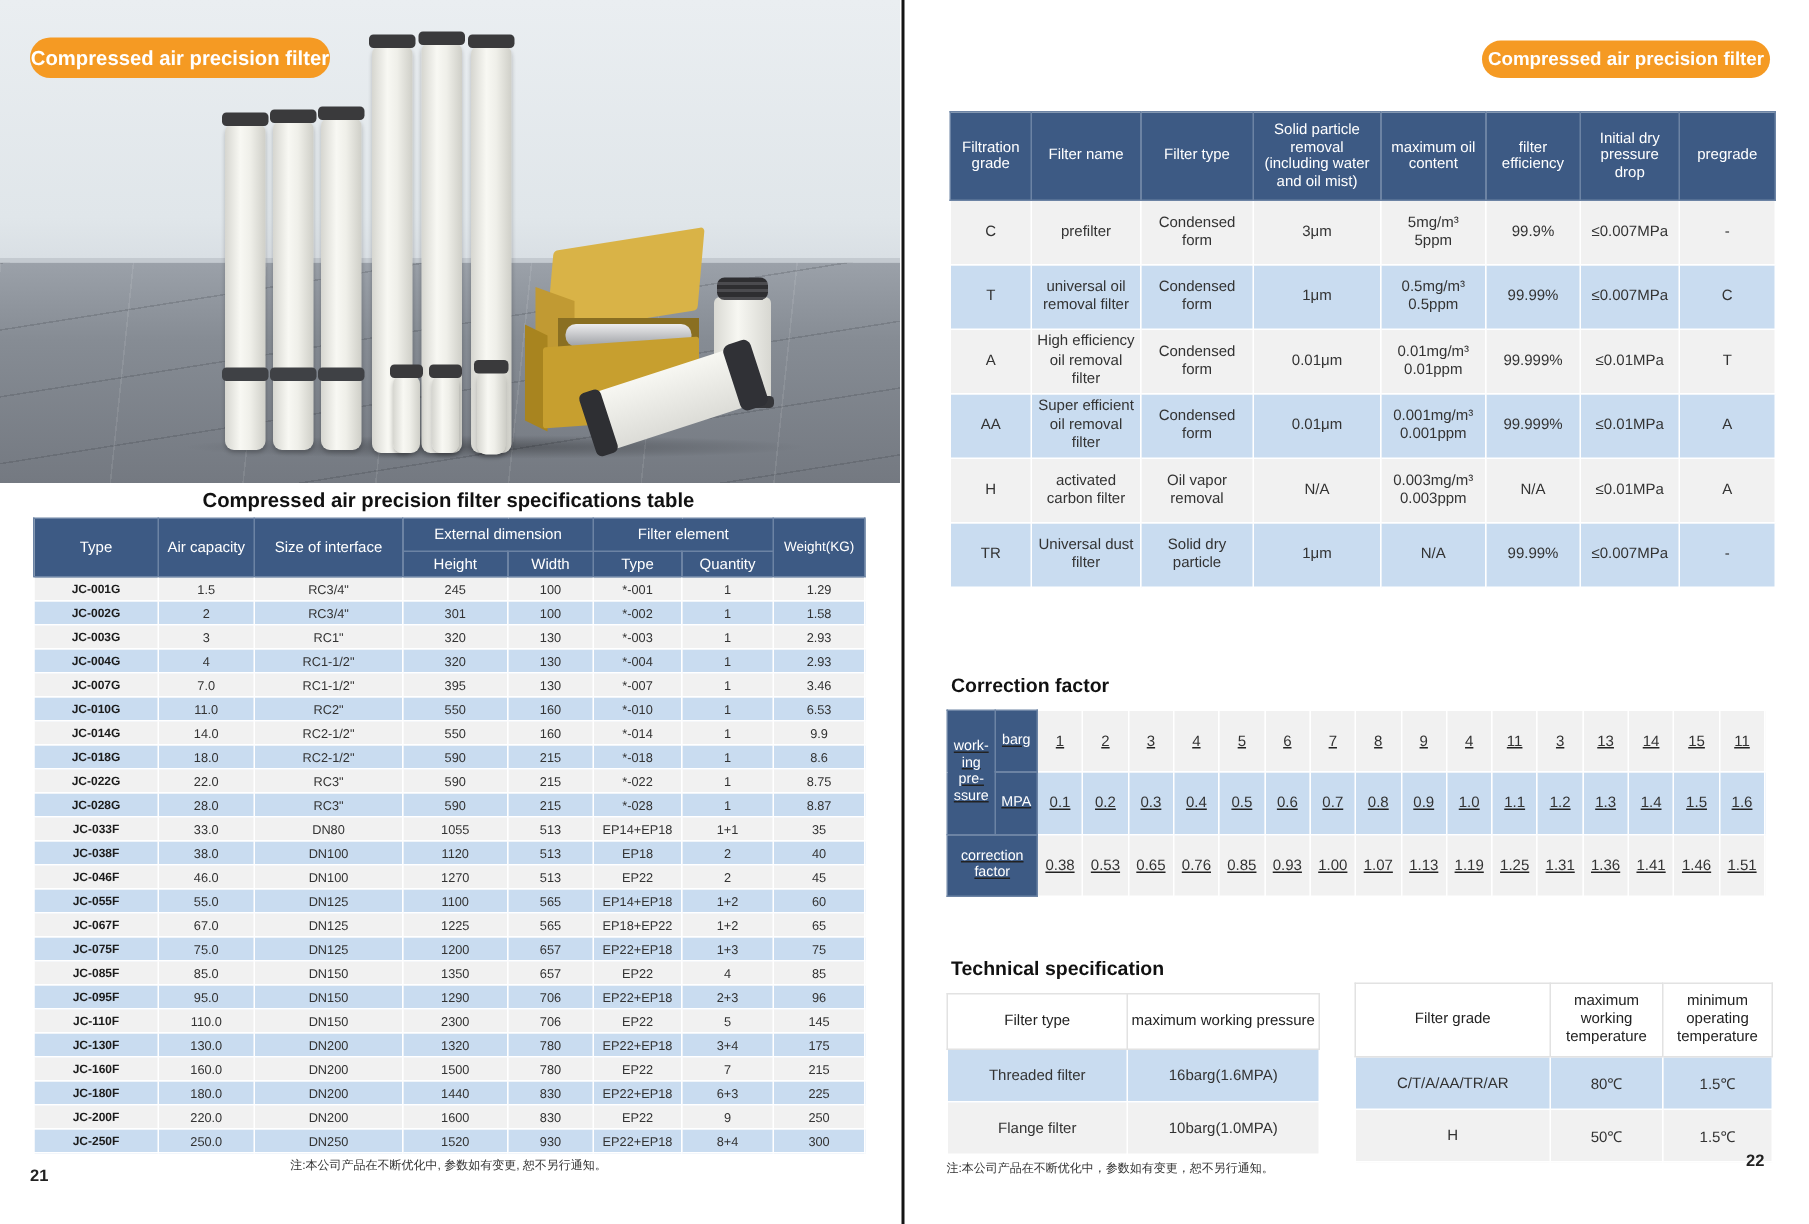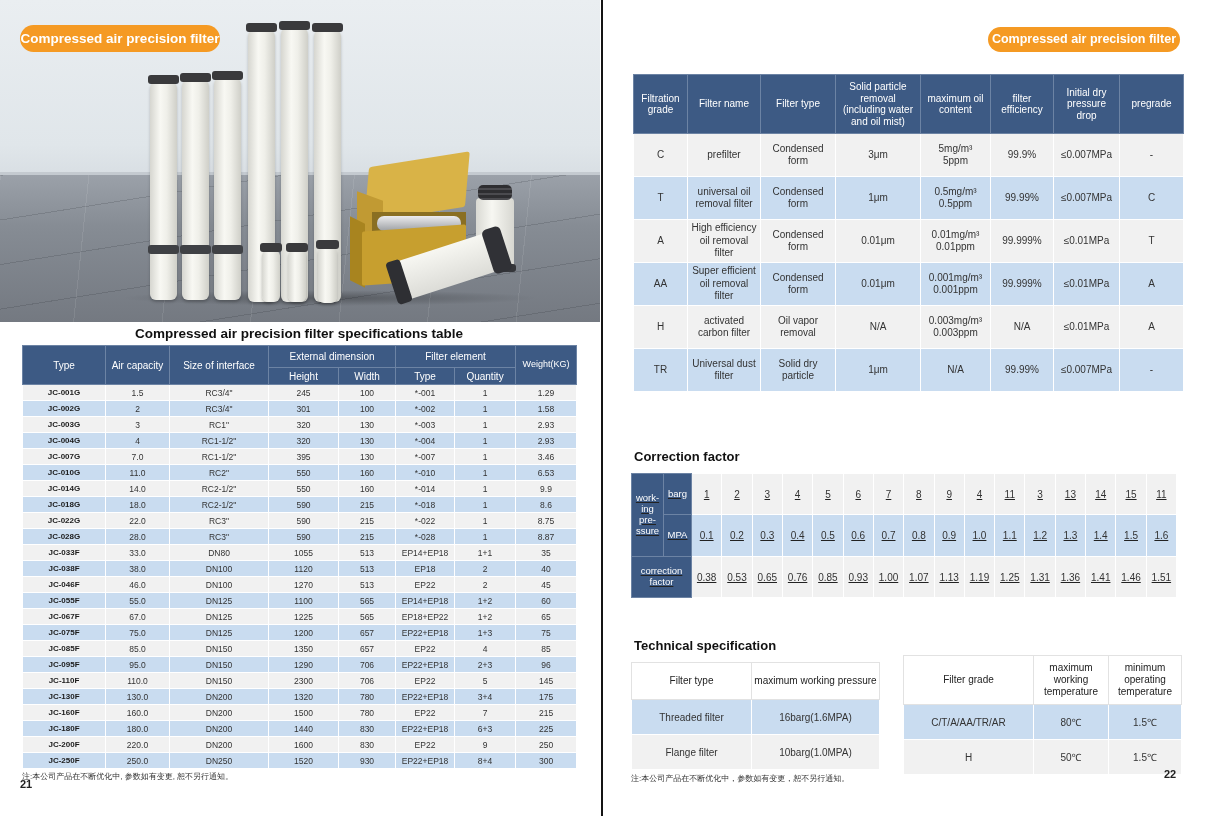--- a/index.html
+++ b/index.html
@@ -79,21 +79,21 @@
     padding:0;border:1px solid #6c83a4;line-height:1.1;}
   .spec-table thead tr:first-child th{height:21px;}
   .spec-table thead tr:last-child th{height:16px;}
   .spec-table th.wkg{font-size:9px;}
   .spec-table td{height:15px;padding:0;text-align:center;color:#333;border:1px solid #fff;}
   .spec-table tbody tr:nth-child(odd){background:var(--row-gray);}
   .spec-table tbody tr:nth-child(even){background:var(--row-blue);}
   .spec-table td:first-child{font-weight:bold;font-size:8px;color:#1b1b1b;}
 
   .note{position:absolute;font-size:8px;color:#333;}
-  .note-left{left:22px;top:771px;width:554px;text-align:left;}
+  .note-left{left:22px;top:771px;width:554px;text-align:center;}
   .note-right{left:631px;top:773px;width:420px;text-align:left;}
   .pageno{position:absolute;font-size:11px;font-weight:bold;color:#222;}
   .pageno-left{left:20px;top:778px;}
   .pageno-right{left:1164px;top:768px;}
 
   
   .grade-table{position:absolute;left:633px;top:74px;width:550px;font-size:10px;}
   .grade-table th{background:var(--header-blue);color:#fff;font-weight:normal;font-size:10px;
     height:56px;padding:1px 2px;border:1px solid #6c83a4;line-height:1.15;}
   .grade-table td{height:40px;padding:1px 2px;text-align:center;color:#333;border:1px solid #fff;

